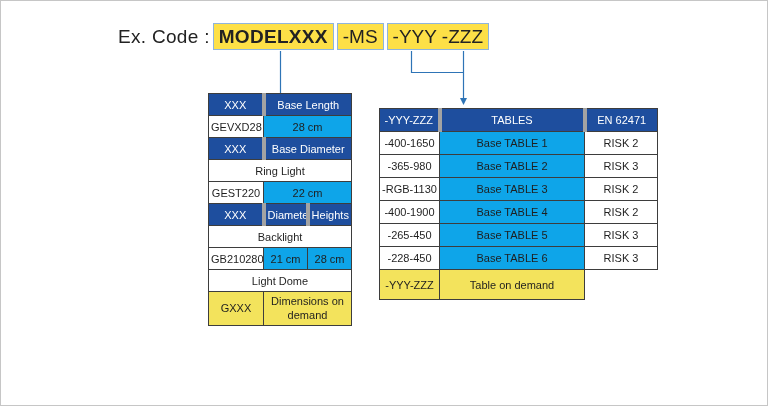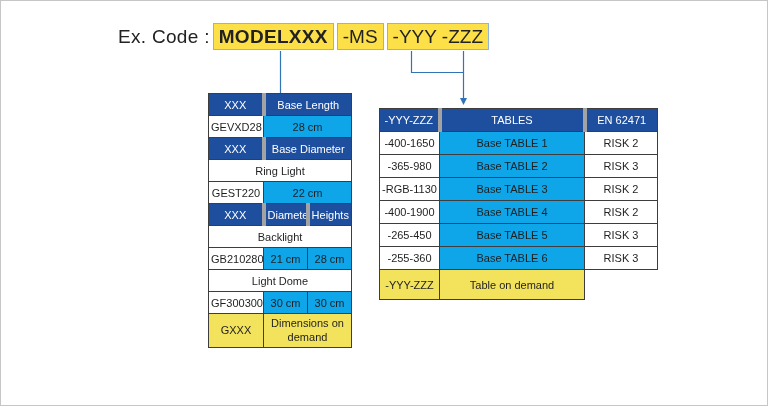--- a/index.html
+++ b/index.html
@@ -147,25 +147,20 @@
     <tr>
       <td colspan="3">Backlight</td>
     </tr>
     <tr>
       <td>GB210280</td>
       <td class="lb">21 cm</td>
       <td class="lb">28 cm</td>
     </tr>
     <tr>
       <td colspan="3">Light Dome</td>
-    </tr>
-    <tr>
-      <td>GF300300</td>
-      <td class="lb">30 cm</td>
-      <td class="lb">30 cm</td>
     </tr>
     <tr class="demand-row">
       <td class="yel">GXXX</td>
       <td class="yel" colspan="2">Dimensions on demand</td>
     </tr>
   </tbody>
     </table>
 
   <table class="right-table">
     <colgroup>
@@ -198,21 +193,21 @@
       <td>-400-1900</td>
       <td class="lb">Base TABLE 4</td>
       <td>RISK 2</td>
     </tr>
     <tr>
       <td>-265-450</td>
       <td class="lb">Base TABLE 5</td>
       <td>RISK 3</td>
     </tr>
     <tr>
-      <td>-255-360</td>
+      <td>-228-450</td>
       <td class="lb">Base TABLE 6</td>
       <td>RISK 3</td>
     </tr>
     <tr class="demand-row">
       <td class="yel">-YYY-ZZZ</td>
       <td class="yel">Table on demand</td>
       <td class="empty-cell"></td>
     </tr>
   </tbody>
     </table>

